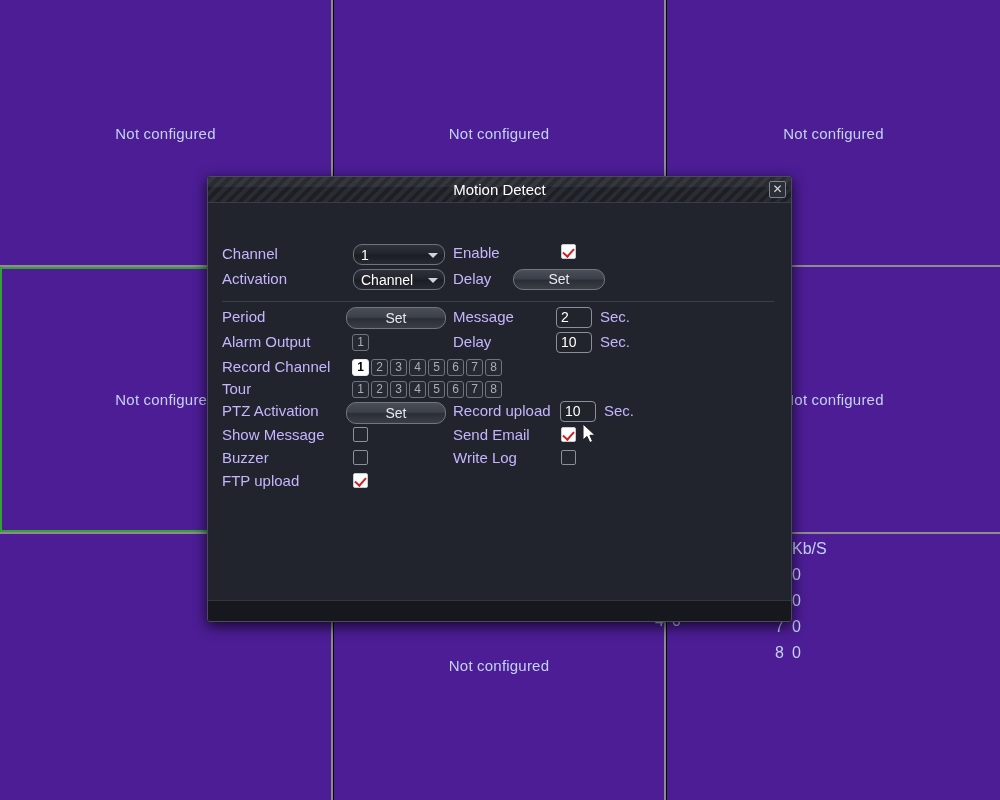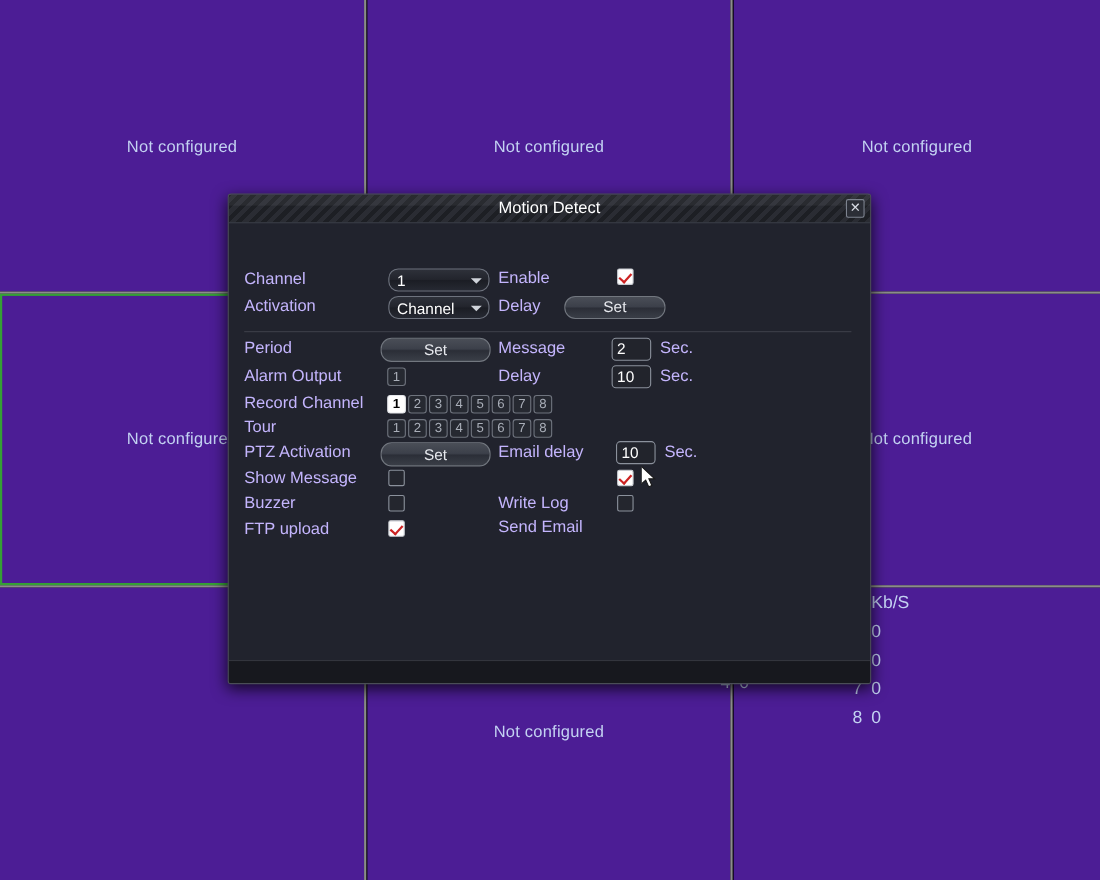--- a/index.html
+++ b/index.html
@@ -448,32 +448,32 @@
         <div class="chip">6</div>
         <div class="chip">7</div>
         <div class="chip">8</div>
       </div>
 
       <div class="row" style="left:14px;top:199px;align-items:flex-end;">
         <span class="label">PTZ Activation</span>
       </div>
       <div class="btn btn-setwide" style="position:absolute;left:138px;top:199px;">Set</div>
       <div class="row" style="left:245px;top:199px;">
-        <span class="label">Email delay</span>
+        <span class="label">Record upload</span>
       </div>
       <div class="input" style="position:absolute;left:352px;top:198px;">10</div>
       <div class="row" style="left:396px;top:199px;">
         <span class="label">Sec.</span>
       </div>
 
       <div class="row" style="left:14px;top:223px;">
         <span class="label">Show Message</span>
       </div>
       <div class="checkbox" style="position:absolute;left:145px;top:224px;"></div>
-      <div class="row" style="left:245px;top:223px;margin-top:45px;">
+      <div class="row" style="left:245px;top:223px;">
         <span class="label">Send Email</span>
       </div>
       <div class="checkbox checked" style="position:absolute;left:353px;top:224px;"></div>
 
       <div class="row" style="left:14px;top:246px;">
         <span class="label">Buzzer</span>
       </div>
       <div class="checkbox" style="position:absolute;left:145px;top:247px;"></div>
       <div class="row" style="left:245px;top:246px;align-items:flex-end;">
         <span class="label">Write Log</span>

